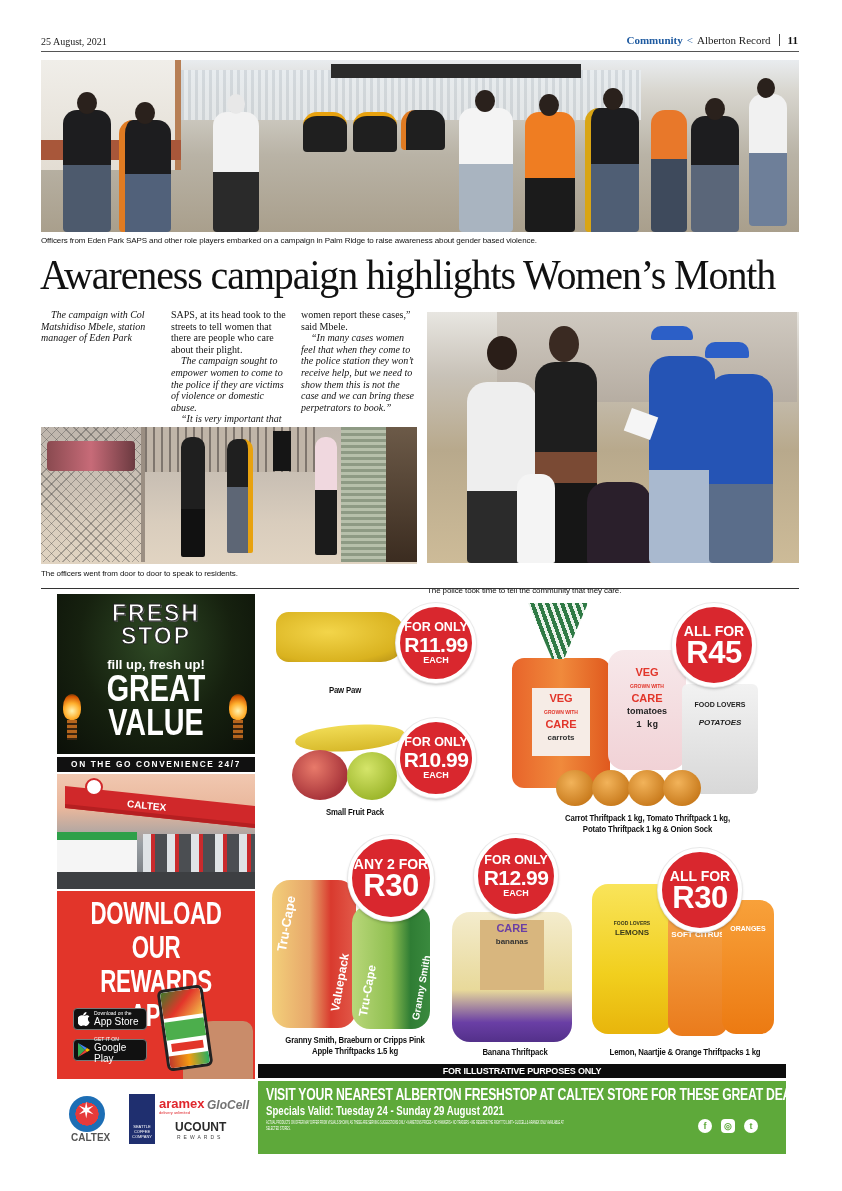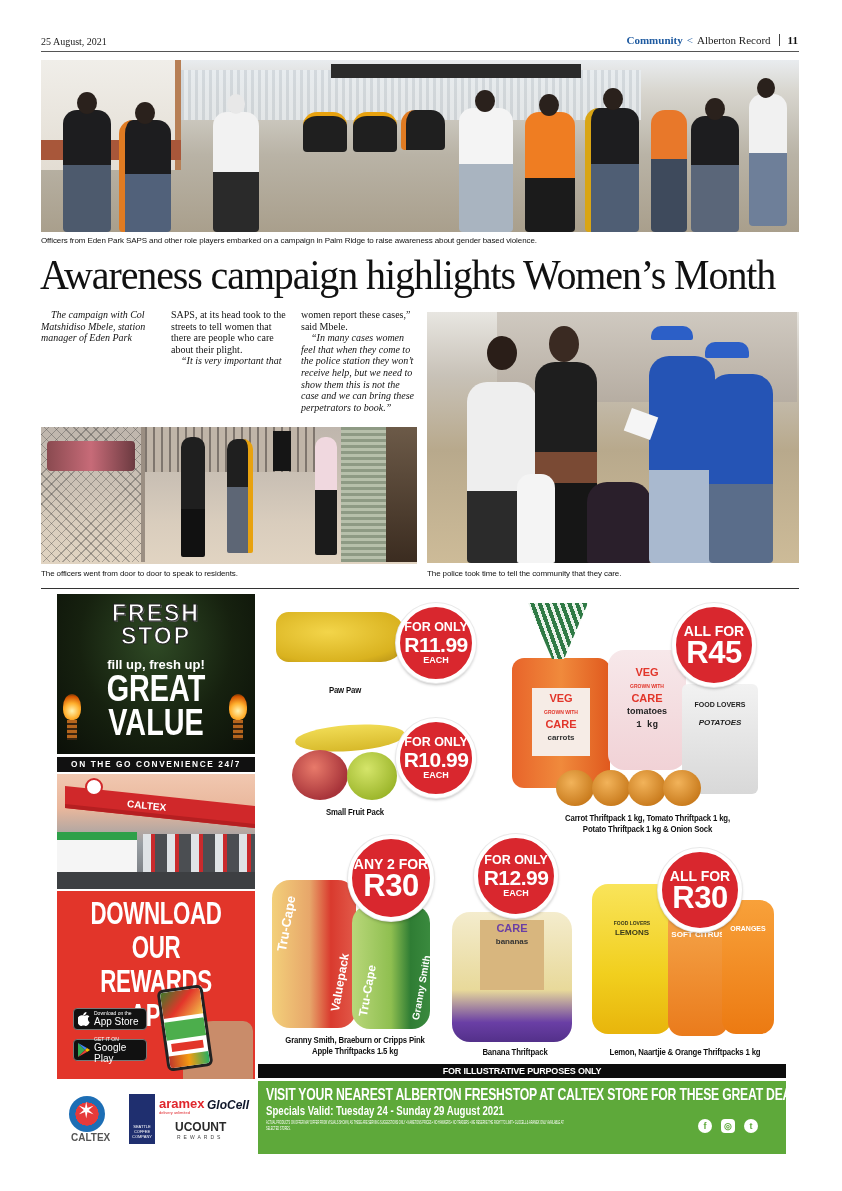--- a/index.html
+++ b/index.html
@@ -39,21 +39,21 @@
 
   .body-cols { left: 41px; top: 309px; width: 380px; display: flex; gap: 12px; }
   .col { width: 118px; font-size: 10px; line-height: 11.6px; color: #111; font-family: "Liberation Serif", serif; }
   .col p { margin: 0; }
   .col p.ind { text-indent: 10px; font-style: italic; }
 
   .photo-door { left: 41px; top: 427px; width: 376px; height: 137px; background: linear-gradient(180deg, #bfb6ad 0%, #cbc1b5 40%, #d9cdbd 70%, #e1d4c2 100%); }
   .photo-care { left: 427px; top: 312px; width: 372px; height: 251px; background: linear-gradient(180deg, #e8e6e1 0%, #c8c2b8 25%, #b8a98c 55%, #cdbb98 100%); }
 
   .cap-door { left: 41px; top: 569px; }
-  .cap-care { left: 427px; top: 569px; }
+  .cap-care { left: 427px; top: 586px; }
   .sec-rule { left: 41px; top: 588px; width: 758px; height: 1px; background: #333; }
 
   
   .ad-fresh { left: 57px; top: 594px; width: 198px; height: 160px; background: radial-gradient(ellipse at 50% 30%, #2f4a25 0%, #16210f 55%, #0b0f08 100%); overflow: hidden; }
   .fresh-logo { position: absolute; left: 0; width: 100%; text-align: center; color: #fff; font-family: "Liberation Sans", sans-serif; font-weight: bold; }
   .fresh-l1 { top: 6px; font-size: 23px; letter-spacing: 2px; text-shadow: 0 0 0 #000, 1px 1px 0 #6c6c6c; -webkit-text-stroke: 1px #222; }
   .fresh-l2 { top: 29px; font-size: 23px; letter-spacing: 2px; -webkit-text-stroke: 1px #222; }
   .fresh-tag { top: 55px; font-size: 13px; color: #fff; margin-top: 8px; }
   .great { position: absolute; left: 0; width: 100%; text-align: center; color: #fff; font-family: "Liberation Sans", sans-serif; font-weight: bold; font-size: 36px; line-height: 34px; transform: scaleX(0.8); }
   .great-1 { top: 78px; }
@@ -86,21 +86,21 @@
   .phone .scr4 { height: 14px; margin-top: 4px; background: linear-gradient(90deg,#c0392b,#f39c12,#27ae60); }
   .hand { position: absolute; left: 126px; top: 130px; width: 70px; height: 58px; background: #c98c6a; border-radius: 30px 10px 0 0; }
 
   .logos { left: 57px; top: 1086px; width: 198px; height: 70px; }
   .caltex-logo { position: absolute; left: 12px; top: 10px; width: 36px; height: 36px; border-radius: 50%; background: radial-gradient(circle,#e63a3a 0 45%, #1d6eb5 46% 100%); }
   .caltex-logo::after { content: "✶"; position: absolute; left: 8px; top: 2px; color: #fff; font-size: 22px; }
   .caltex-txt { position: absolute; left: 14px; top: 46px; font-family: "Liberation Sans", sans-serif; font-weight: bold; font-size: 10px; color: #555; }
   .seattle { position: absolute; left: 72px; top: 8px; width: 26px; height: 50px; background: #1f2f6f; color: #fff; font-family: "Liberation Sans", sans-serif; font-size: 4px; line-height: 5px; text-align: center; padding-top: 30px; }
   .aramex { position: absolute; left: 102px; top: 10px; font-family: "Liberation Sans", sans-serif; font-weight: bold; color: #e0262c; font-size: 13px; }
   .aramex-sub { position: absolute; left: 102px; top: 24px; font-family: "Liberation Sans", sans-serif; color: #e0262c; font-size: 4px; }
-  .glocell { position: absolute; left: 150px; top: 12px; font-family: "Liberation Sans", sans-serif; font-weight: bold; font-style: italic; color: #0f172a; font-size: 12px; }
+  .glocell { position: absolute; left: 150px; top: 12px; font-family: "Liberation Sans", sans-serif; font-weight: bold; font-style: italic; color: #737373; font-size: 12px; }
   .ucount { position: absolute; left: 118px; top: 34px; font-family: "Liberation Sans", sans-serif; font-weight: bold; color: #2a2a2a; font-size: 12px; }
   .ucount-sub { position: absolute; left: 120px; top: 48px; font-family: "Liberation Sans", sans-serif; color: #444; font-size: 5px; letter-spacing: 3px; }
 
   
   .prod-name { font-family: "Liberation Sans", sans-serif; font-weight: bold; font-size: 9.5px; color: #111; text-align: center; transform: scaleX(0.82); transform-origin: center top; line-height: 11px; letter-spacing: -0.2px; }
   .badge { position: absolute; border-radius: 50%; background: #d9272e; border: 4px solid #fff; box-shadow: 0 0 0 1px #e9e9e9, 0 2px 3px rgba(0,0,0,.25); color: #fff; font-family: "Liberation Sans", sans-serif; font-weight: bold; text-align: center; display: flex; flex-direction: column; justify-content: center; align-items: center; }
   .badge .b-top { font-size: 12.5px; line-height: 13px; }
   .badge .b-price { font-size: 21px; line-height: 21px; letter-spacing: -0.5px; }
   .badge .b-each { font-size: 9px; line-height: 10px; }
   .badge.big .b-price { font-size: 31px; line-height: 29px; }
@@ -160,20 +160,21 @@
 <div class="abs cap cap-main">Officers from Eden Park SAPS and other role players embarked on a campaign in Palm Ridge to raise awareness about gender based violence.</div>
 
 <h1 class="abs headline" style="font-weight:normal;">Awareness campaign highlights Women’s Month</h1>
 
 <div class="abs body-cols">
   <div class="col">
     <p class="ind">The campaign with Col Matshidiso Mbele, station manager of Eden Park</p>
   </div>
   <div class="col">
     <p>SAPS, at its head took to the streets to tell women that there are people who care about their plight.</p>
+    <p class="ind">The campaign sought to empower women to come to the police if they are victims of violence or domestic abuse.</p>
     <p class="ind">“It is very important that</p>
   </div>
   <div class="col">
     <p>women report these cases,” said Mbele.</p>
     <p class="ind">“In many cases women feel that when they come to the police station they won’t receive help, but we need to show them this is not the case and we can bring these perpetrators to book.”</p>
   </div>
 </div>
 
 <div class="abs photo photo-door">
   <div style="position:absolute;left:0;top:0;width:100px;height:135px;background:repeating-linear-gradient(45deg,transparent 0 6px,rgba(60,60,60,.35) 6px 7px),repeating-linear-gradient(-45deg,transparent 0 6px,rgba(60,60,60,.35) 6px 7px);"></div>

